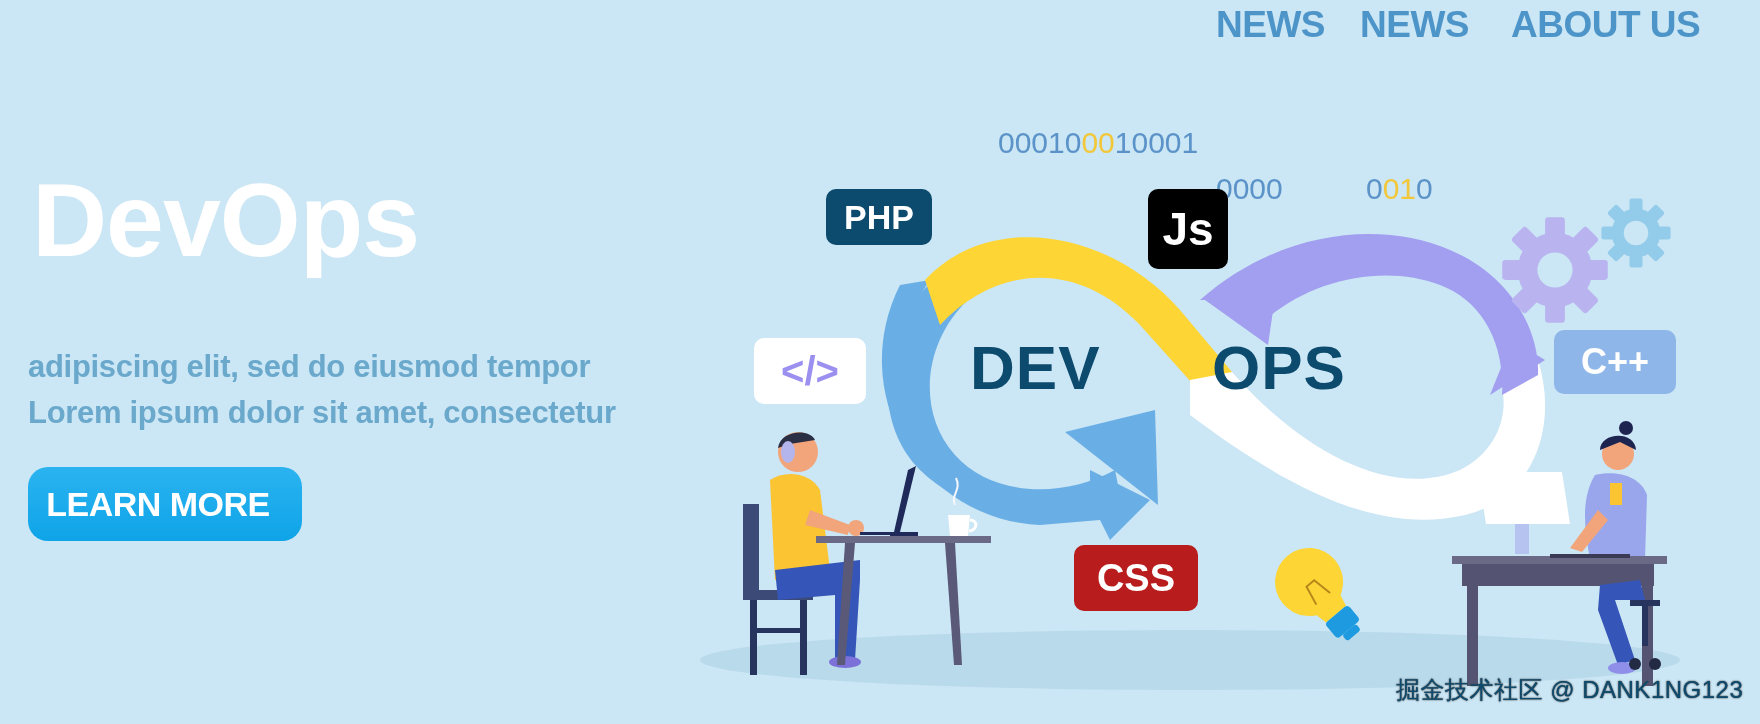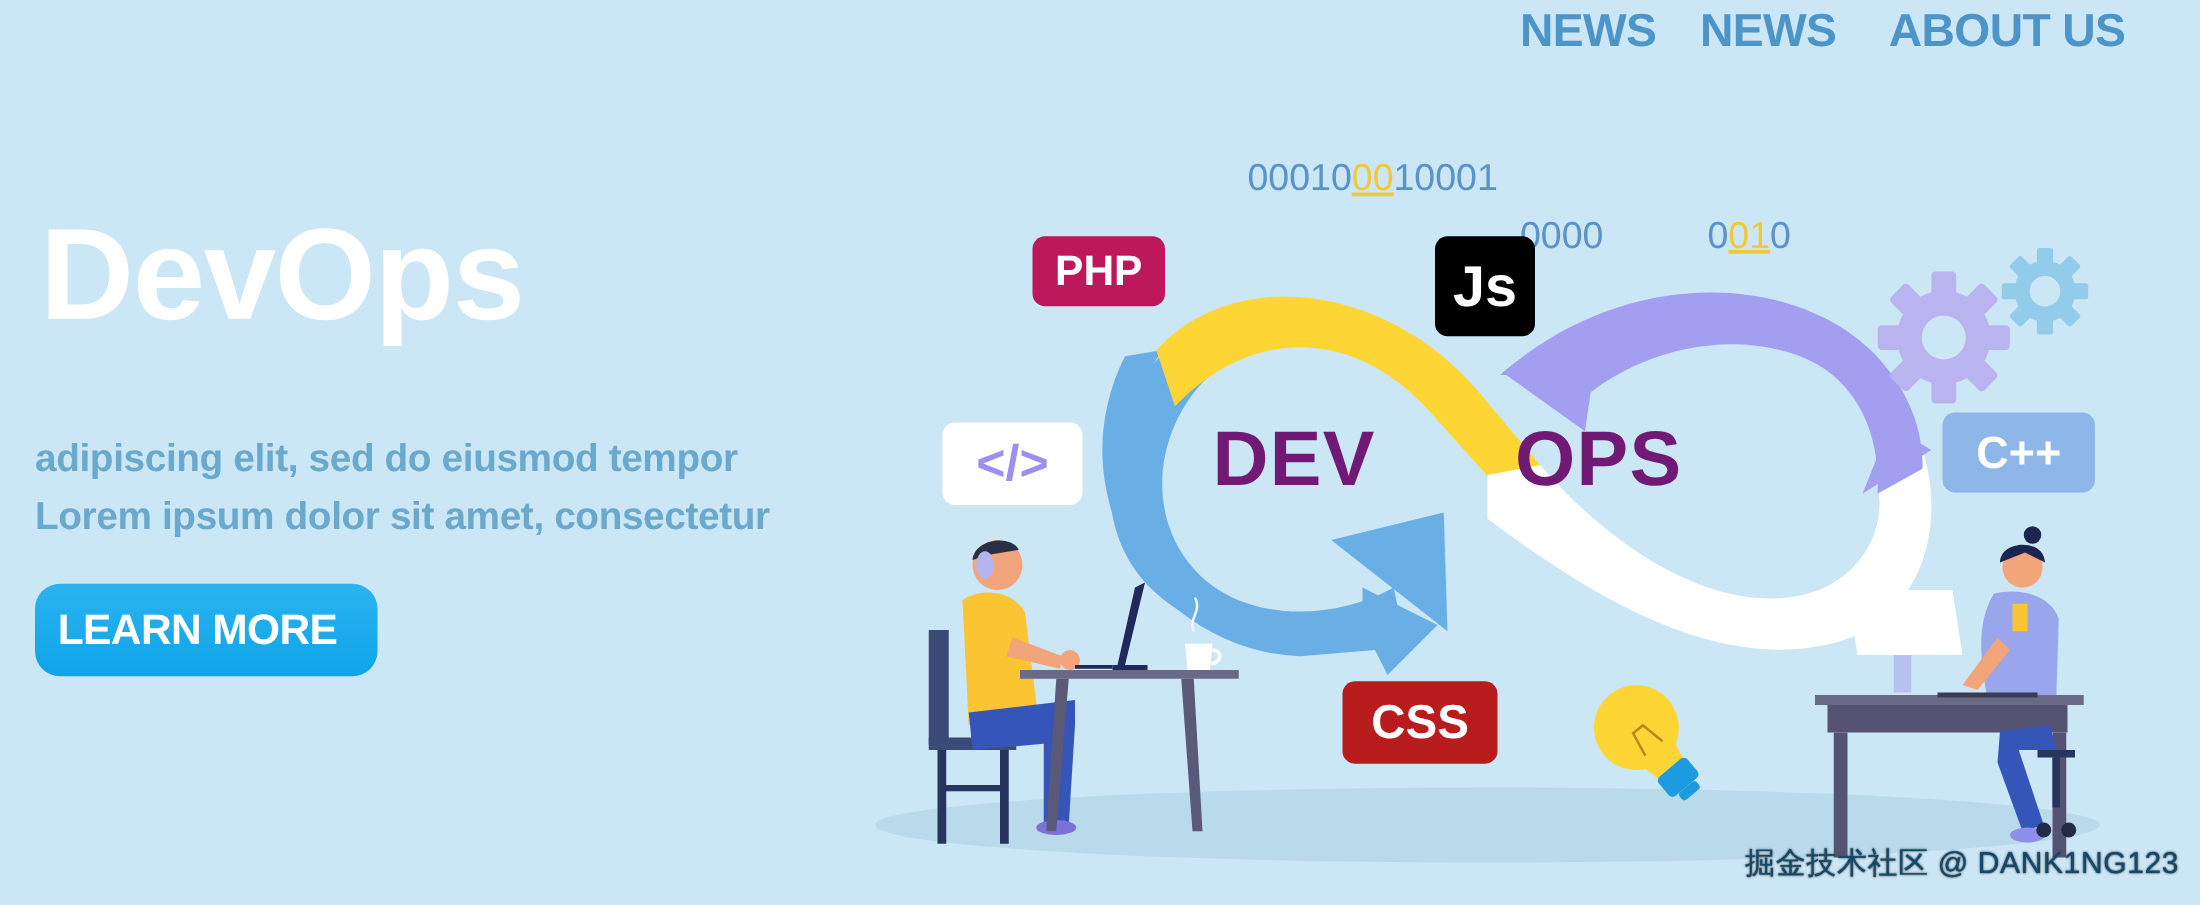--- a/index.html
+++ b/index.html
@@ -28,22 +28,22 @@
     color: #fff; font-size: 34px; font-weight: bold; letter-spacing: -0.5px;
     display: flex; align-items: center; justify-content: center; padding: 0 0 0 16px;
   }
   .cta span { margin-left: -30px; }
   
   .badge {
     position: absolute; border-radius: 10px; color: #fff; font-weight: bold;
     display: flex; align-items: center; justify-content: center;
   }
   .binary { position: absolute; font-size: 30px; color: #5b93c9; letter-spacing: 0px; white-space: nowrap; }
-  .binary .hl { color: #f2c73a; text-decoration: underline; }
-  .loop-label { position: absolute; font-size: 62px; font-weight: bold; color: #701a75; letter-spacing: 1px; }
+  .binary .hl { color: #f2c73a; }
+  .loop-label { position: absolute; font-size: 62px; font-weight: bold; color: #0c4a6e; letter-spacing: 1px; }
   .watermark {
     position: absolute; left: 1396px; top: 674px; font-size: 24px; color: #0c4a6e;
     text-shadow: 0 0 2px #555, 0 0 1px #333; white-space: nowrap; letter-spacing: 0.5px;
   }
   svg { position: absolute; overflow: visible; }
 </style>
 </head>
 <body>
 
 <nav>
@@ -81,21 +81,21 @@
 
     <path d="M 1190 380 L 1232 372 C 1300 450, 1390 500, 1460 470 C 1500 450, 1510 410, 1500 380 L 1538 360 C 1560 430, 1530 500, 1465 515 C 1380 535, 1290 490, 1190 415 Z" fill="#ffffff"></path>
 
     <path d="M 1200 300 C 1280 230, 1380 220, 1450 250 C 1510 275, 1540 330, 1538 375 L 1502 395 C 1505 340, 1480 300, 1440 285 C 1380 262, 1300 282, 1255 330 L 1258 300 Z" fill="#a29ef0"></path>
     <polygon points="1205,300 1280,262 1268,345" fill="#a29ef0"></polygon>
     <polygon points="1490,395 1512,340 1545,360" fill="#a29ef0"></polygon>
   </svg>
   <div class="loop-label" style="left:970px;top:332px">DEV</div>
   <div class="loop-label" style="left:1212px;top:332px">OPS</div>
 
-  <div class="badge" style="left:826px;top:189px;width:106px;height:56px;background:#be185d;font-size:34px">PHP</div>
+  <div class="badge" style="left:826px;top:189px;width:106px;height:56px;background:#0c4a6e;font-size:34px">PHP</div>
   <div class="badge" style="left:1148px;top:189px;width:80px;height:80px;background:#000000;font-size:46px">Js</div>
   <div class="badge" style="left:754px;top:338px;width:112px;height:66px;background:#ffffff;color:#9b8ff0;font-size:40px">&lt;/&gt;</div>
   <div class="badge" style="left:1554px;top:330px;width:122px;height:64px;background:#8eb6e8;font-size:36px">C++</div>
   <div class="badge" style="left:1074px;top:545px;width:124px;height:66px;background:#b91c1c;font-size:38px">CSS</div>
 
   <svg width="110" height="110" style="left:1500px;top:215px" viewBox="-50 -50 100 100">
     <g fill="#b9b4f0">
       <circle r="34"></circle>
       <g>
         <rect x="-9" y="-48" width="18" height="18" rx="3"></rect>

